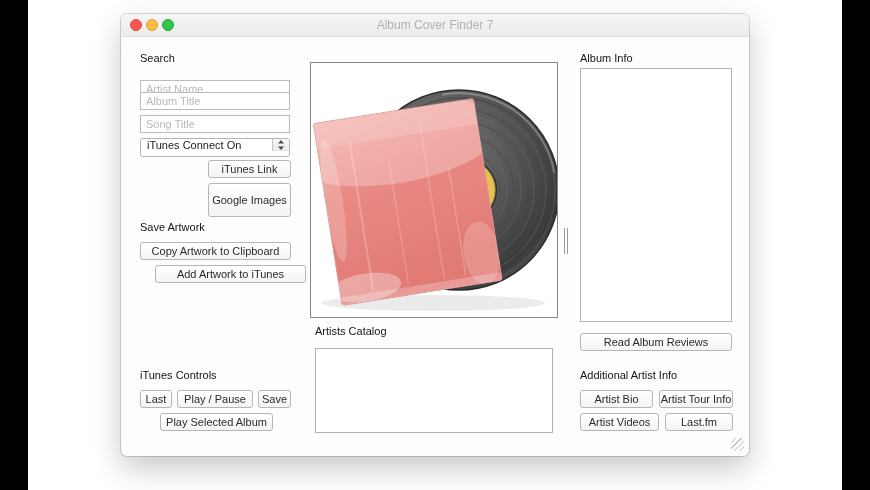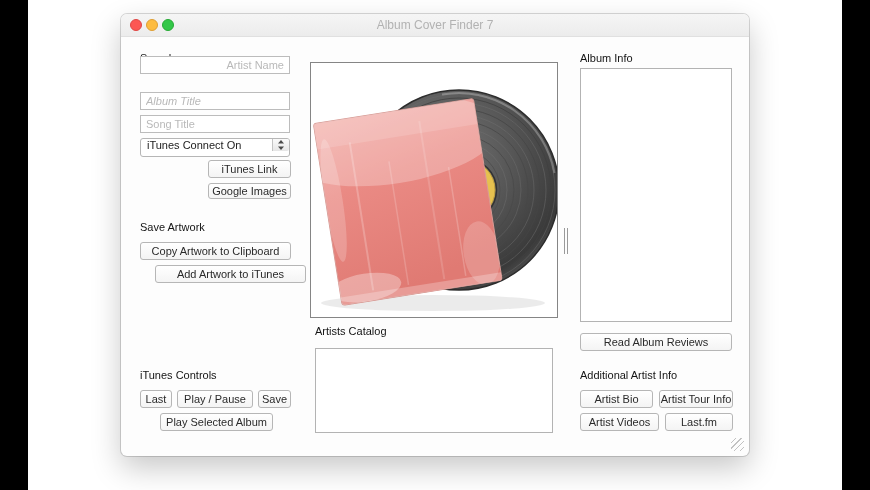--- a/index.html
+++ b/index.html
@@ -87,36 +87,36 @@
 
   <div class="titlebar">
     <div class="title">Album Cover Finder 7</div>
     <div class="tl tl-red"></div>
     <div class="tl tl-yellow"></div>
     <div class="tl tl-green"></div>
   </div>
 
   <div class="lbl" style="left:19px; top:38px;">Search</div>
 
-  <input class="input" style="left: 19px; top: 42px; width: 150px; height: 18px; text-align: right;" placeholder="Artist Name">
-  <input class="input" style="left: 19px; top: 78px; width: 150px; height: 18px; font-style: italic;" placeholder="Album Title">
+  <input class="input" style="left: 19px; top: 66px; width: 150px; height: 18px;" placeholder="Artist Name">
+  <input class="input" style="left: 19px; top: 78px; width: 150px; height: 18px;" placeholder="Album Title">
   <input class="input" style="left: 19px; top: 101px; width: 150px; height: 18px;" placeholder="Song Title">
 
   <div class="select" style="left:19px; top:124px; width:150px; height:19px;">
     <span class="sel-text">iTunes Connect On</span>
     <span class="stepper">
       <svg width="8" height="12" viewBox="0 0 8 12">
           <path d="M4 1 L7 4.6 H1 Z" fill="#4a4a4a"></path>
           <path d="M4 11 L1 7.4 H7 Z" fill="#4a4a4a"></path>
         </svg>
     </span>
   </div>
 
   <button class="btn" style="left:87px; top:146px; width:83px; height:18px;">iTunes Link</button>
-  <button class="btn" style="left:87px; top:169px; width:83px; height:16px;">Google Images</button>
+  <button class="btn" style="left:87px; top:169px; width:83px; height:34px;">Google Images</button>
 
   <div class="lbl" style="left:19px; top:207px;">Save Artwork</div>
   <button class="btn" style="left:19px; top:228px; width:151px; height:18px;">Copy Artwork to Clipboard</button>
   <button class="btn" style="left:34px; top:251px; width:151px; height:18px;">Add Artwork to iTunes</button>
 
   <div class="lbl" style="left:19px; top:355px;">iTunes Controls</div>
   <button class="btn" style="left:19px; top:376px; width:32px; height:18px;">Last</button>
   <button class="btn" style="left:56px; top:376px; width:76px; height:18px;">Play / Pause</button>
   <button class="btn" style="left:137px; top:376px; width:33px; height:18px;">Save</button>
   <button class="btn" style="left:39px; top:399px; width:113px; height:18px;">Play Selected Album</button>

